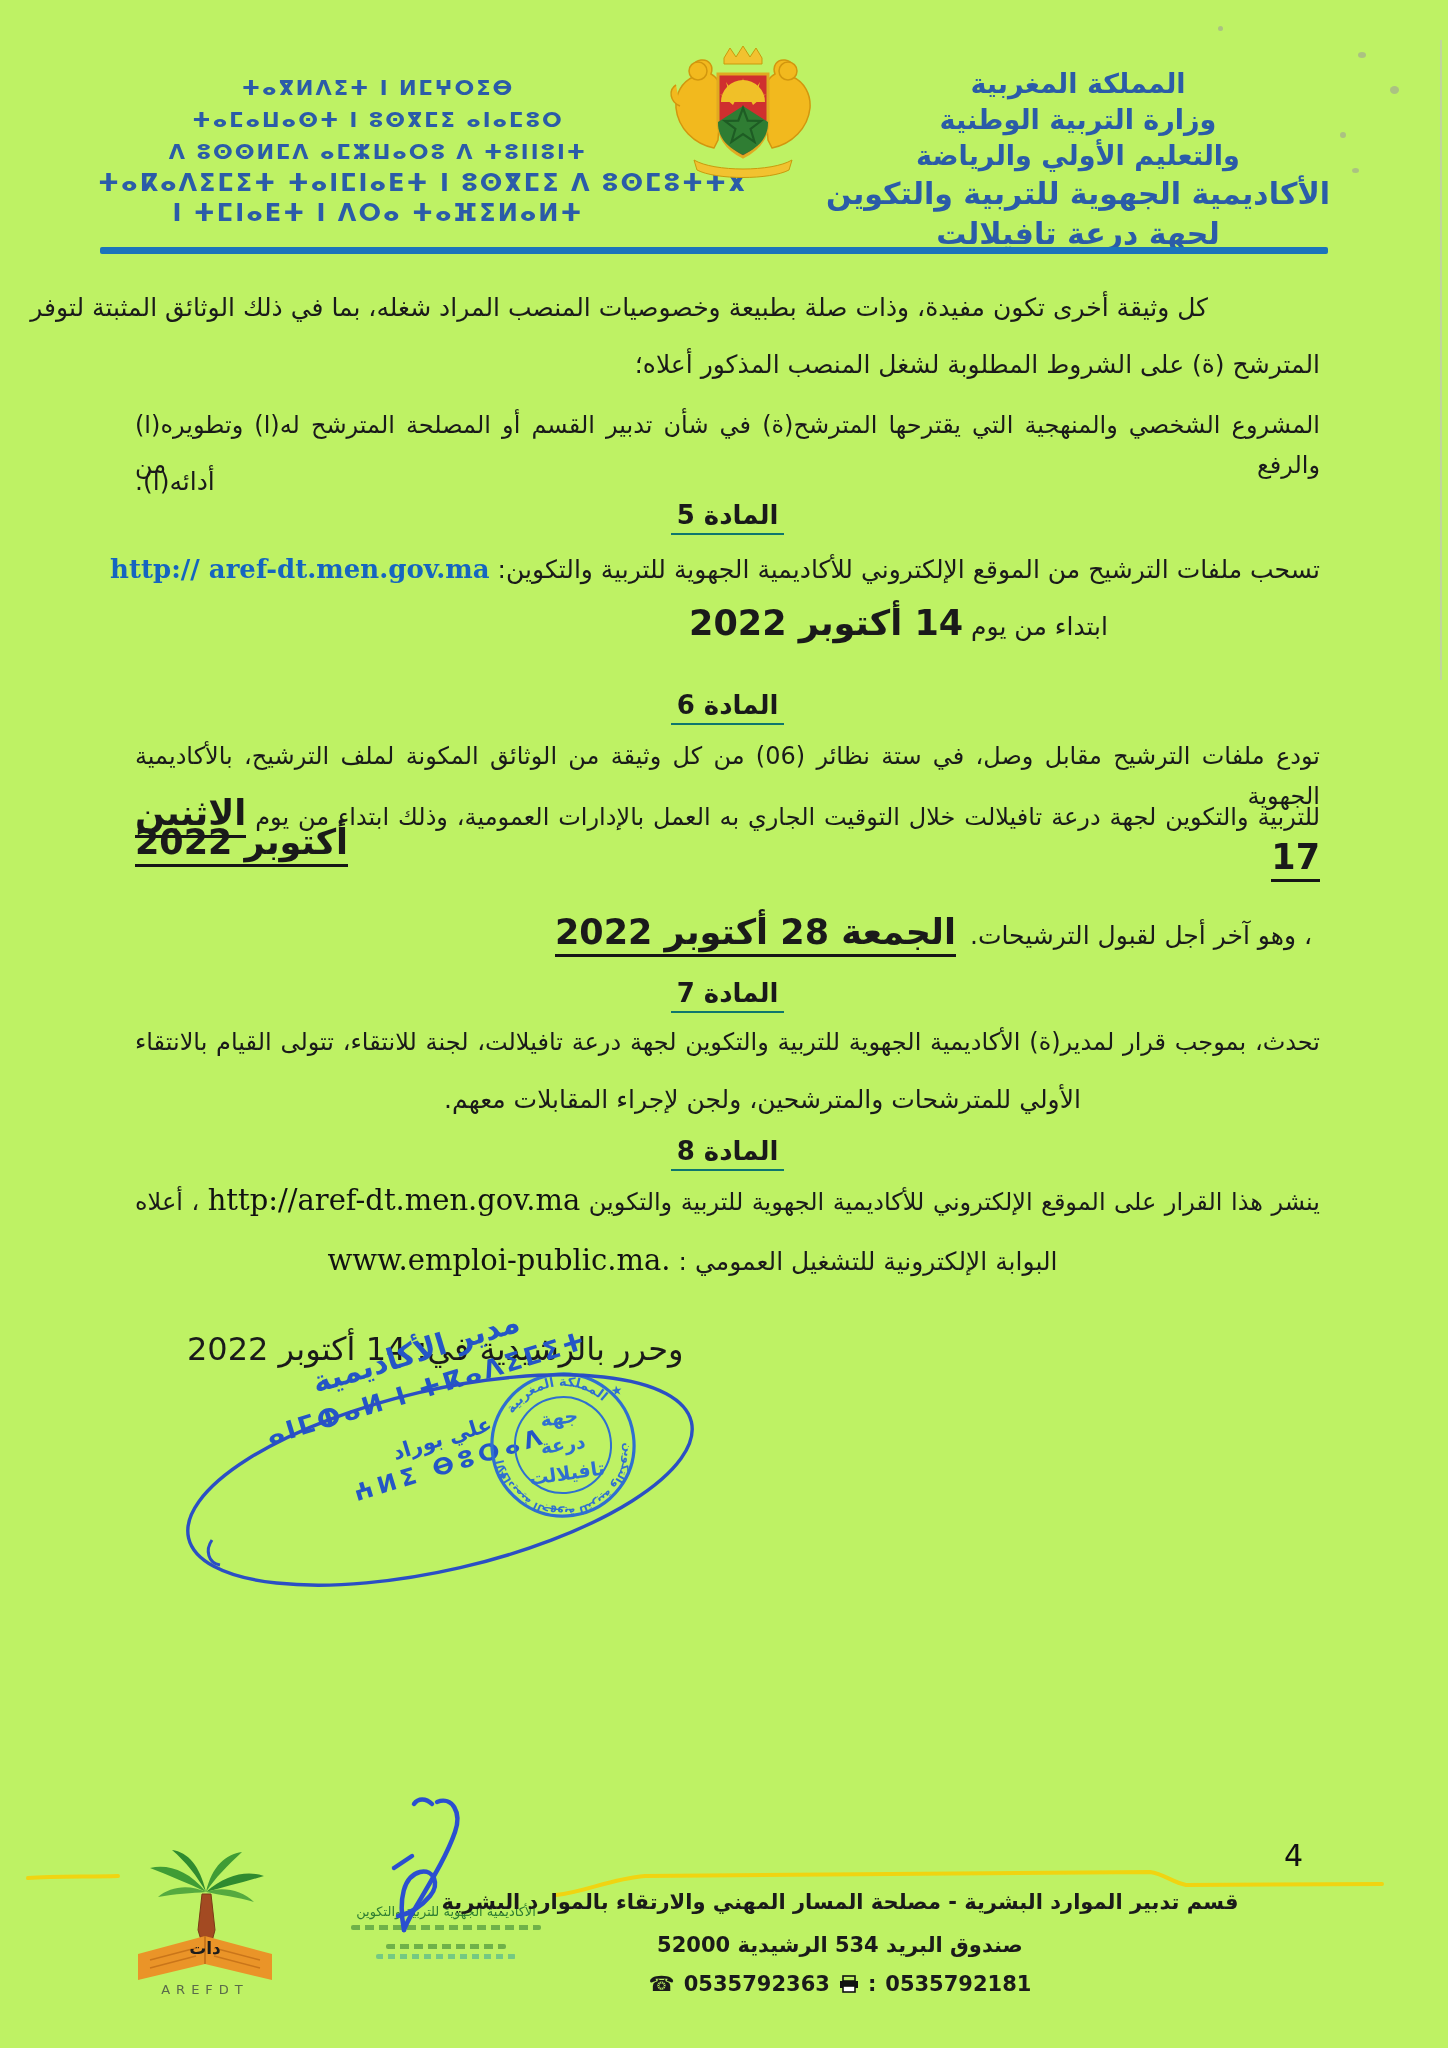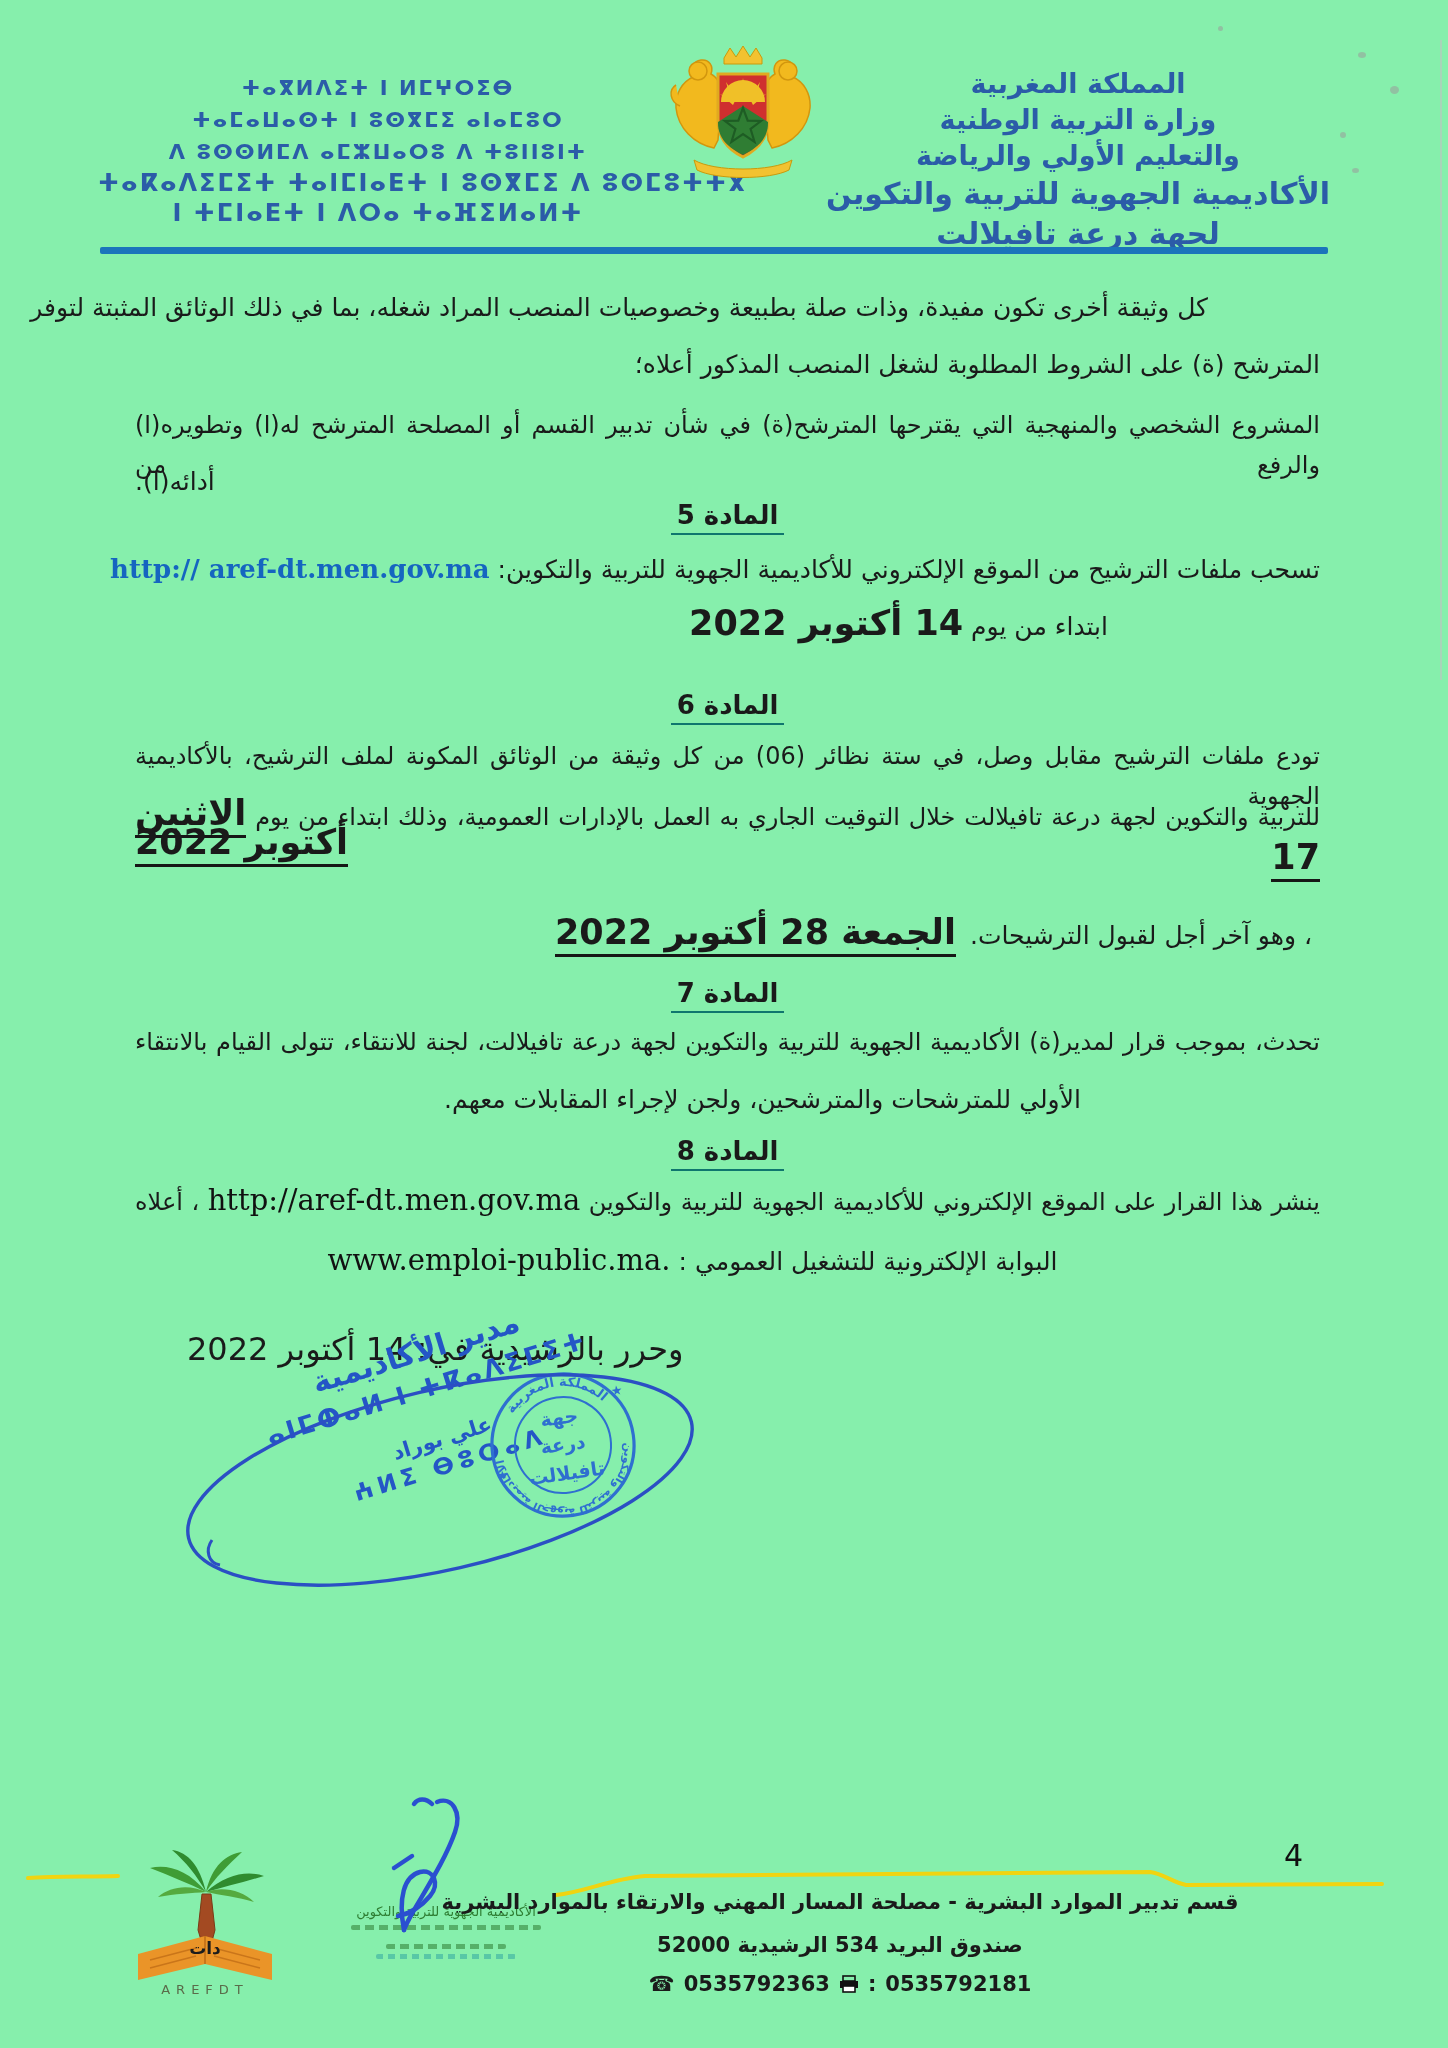--- a/index.html
+++ b/index.html
@@ -1,16 +1,16 @@
 <!DOCTYPE html>
 <html lang="ar"><head>
 <meta charset="utf-8">
 <style>
   html,body{margin:0;padding:0;background:#e8e8e8;}
-  .page{position:relative;width:1448px;height:2048px;background:#86efac;margin:0 auto;
+  .page{position:relative;width:1448px;height:2048px;background:#bef264;margin:0 auto;
         overflow:hidden;font-family:"DejaVu Sans",sans-serif;color:#1a1a1a;}
   
   .tif-block{position:absolute;left:98px;top:72px;width:560px;text-align:center;
              color:#2b5ca8;font-weight:bold;}
   .tif-line{white-space:nowrap;letter-spacing:2px;}
   .tif-s{font-size:21px;line-height:32px;}
   .tif-l{font-size:24px;line-height:30px;}
   .crest{position:absolute;left:648px;top:44px;}
   .ar-header{position:absolute;right:110px;top:66px;width:520px;text-align:center;
              direction:rtl;color:#2b5ca8;font-weight:bold;}

